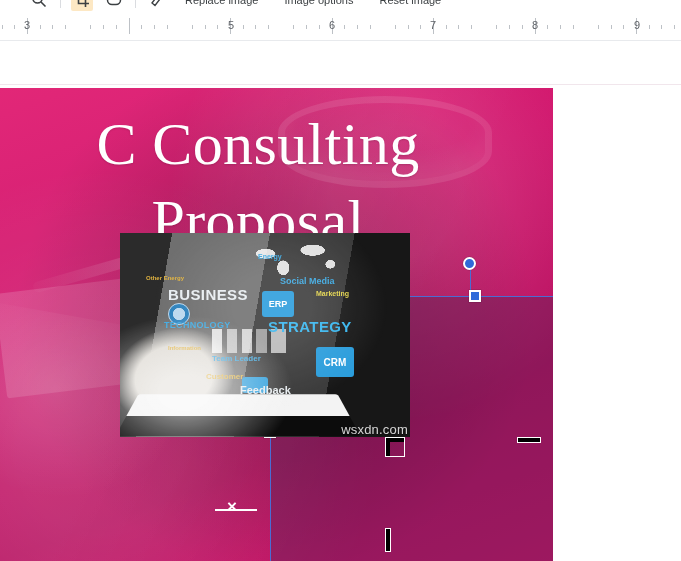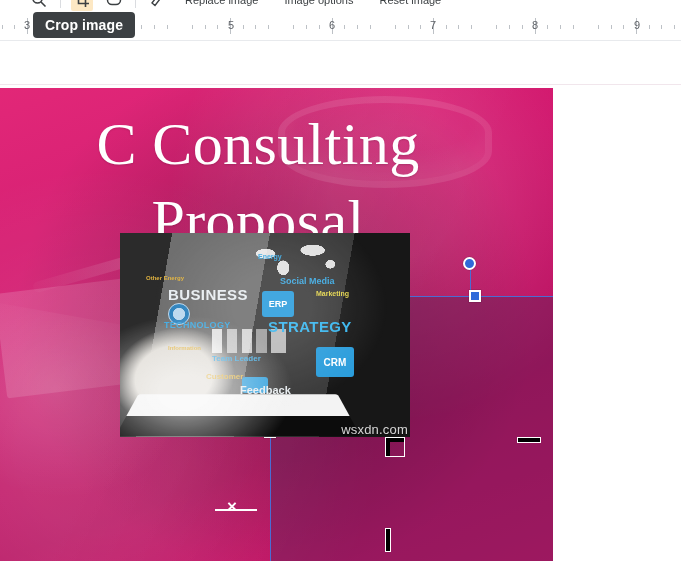--- a/index.html
+++ b/index.html
@@ -318,21 +318,20 @@
         <div class="tick minor" style="left: 674px;"></div>
         <div class="rnum" style="left: 27px;">3</div>
         <div class="rnum" style="left: 231px;">5</div>
         <div class="rnum" style="left: 332px;">6</div>
         <div class="rnum" style="left: 433px;">7</div>
         <div class="rnum" style="left: 535px;">8</div>
         <div class="rnum" style="left: 637px;">9</div>
       </div>
   </div>
 
-  <div class="tooltip">Crop image</div>
 
   <div class="gap">
     <div class="gap-line"></div>
   </div>
 
   <div class="slide">
     <div class="photo-bg"></div>
     <div class="photo-obj cup"></div>
     <div class="paper"></div>
     <div class="pen"></div>

